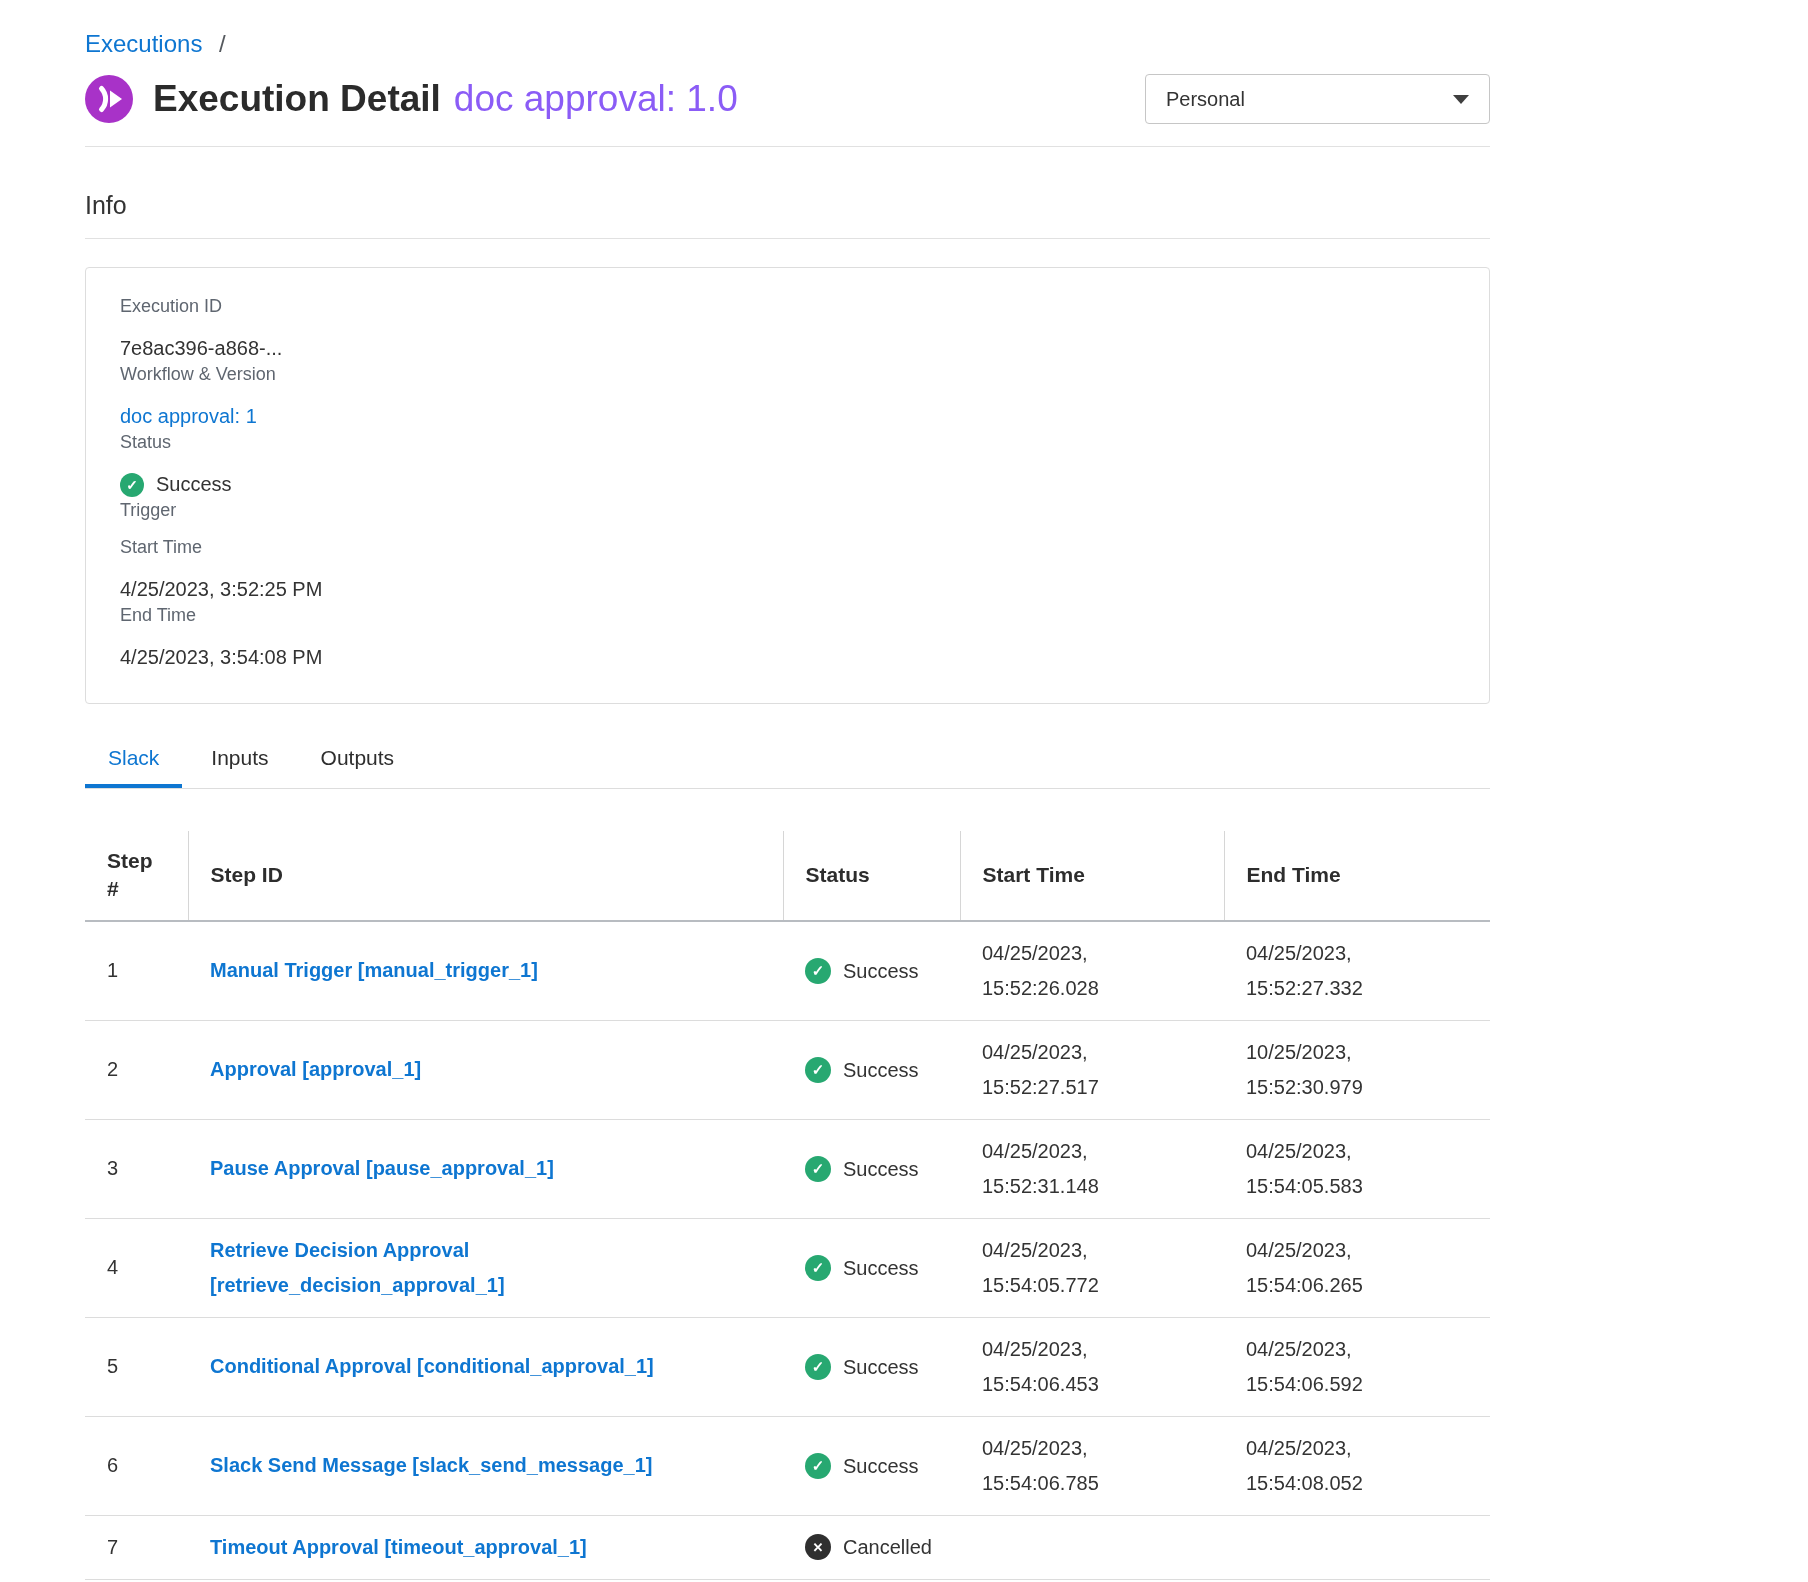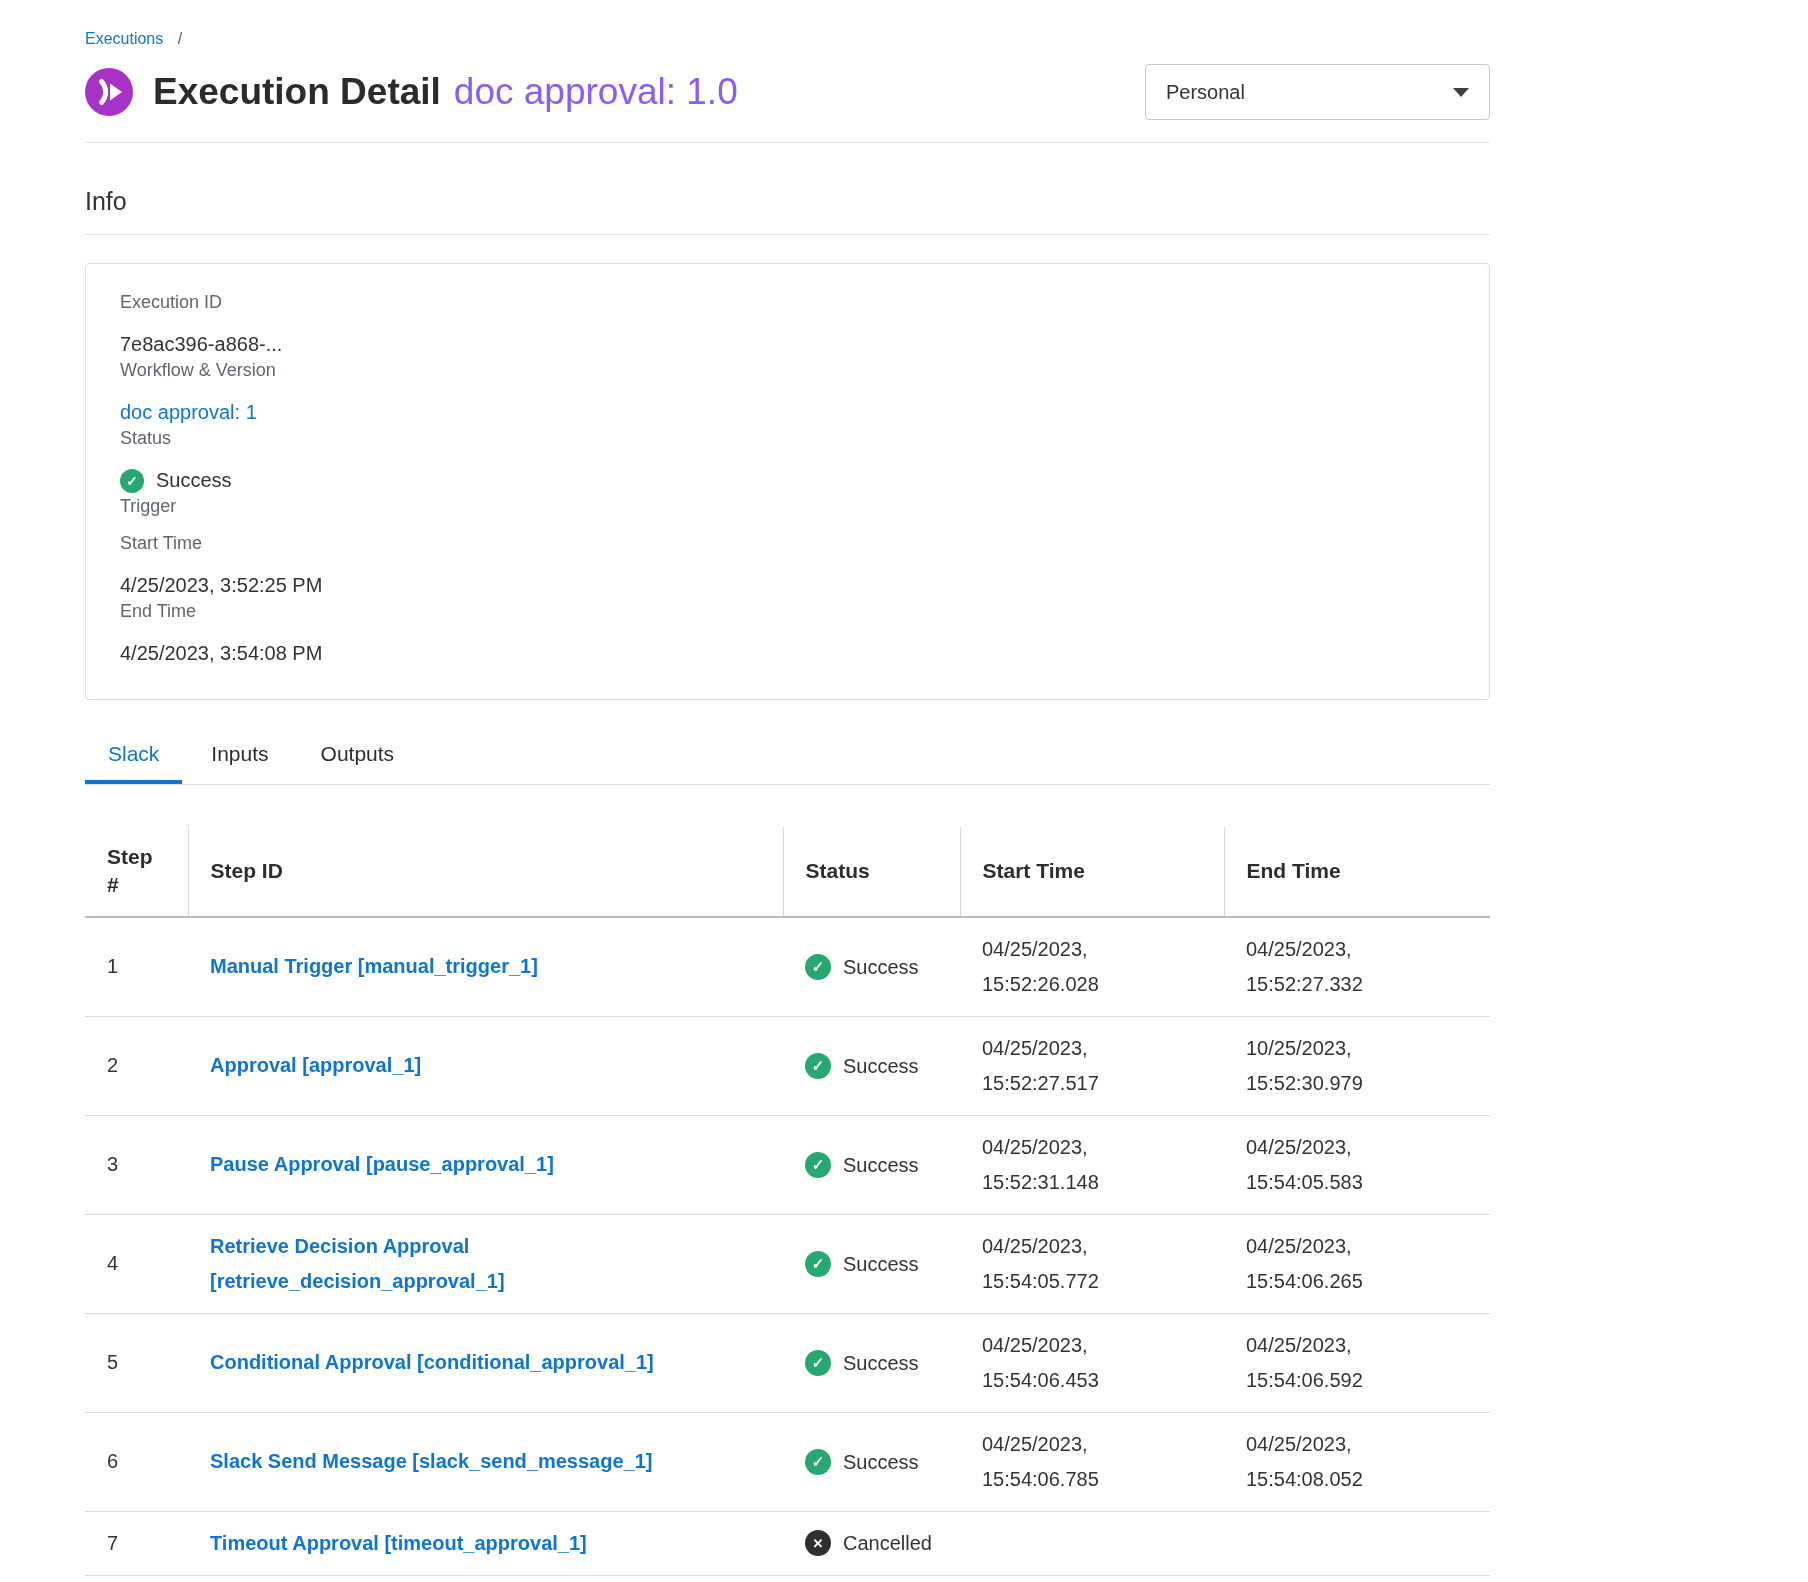--- a/index.html
+++ b/index.html
@@ -12,32 +12,32 @@
   html,body{margin:0;padding:0;background:#fff;}
   body{
     width:1808px;min-height:1582px;
     font-family:"Liberation Sans", sans-serif;
     color:#333;
     -webkit-font-smoothing:antialiased;
   }
   .content{margin-left:85px;width:1405px;padding-top:30px;}
 
   
-  .breadcrumb{font-size:16px;color:#4a4f55;}
+  .breadcrumb{font-size:24px;color:#4a4f55;}
   .breadcrumb a{color:var(--link);text-decoration:none;cursor:pointer;}
   .breadcrumb .sep{margin-left:10px;color:#55595e;}
 
   
   .title-row{display:flex;align-items:center;justify-content:space-between;margin-top:16px;}
   .title-left{display:flex;align-items:center;}
   .wf-icon{width:48px;height:48px;flex:0 0 auto;margin-right:20px;display:inline-block;}
   h1{margin:0;font-size:37px;font-weight:700;color:#2b2b2b;display:flex;align-items:flex-start;}
   h1 .subtitle{font-weight:400;color:#8b5cf6;margin-left:13px;}
   .scope-dropdown{
-    width:345px;height:56px;border:1px solid #c6c6c6;border-radius:4px;
+    width:345px;height:50px;border:1px solid #c6c6c6;border-radius:4px;
     display:flex;align-items:center;justify-content:space-between;
     padding:0 20px;font-size:20px;color:#333;cursor:pointer;background:#fff;
   }
   .chevron-down{
     width:0;height:0;border-left:8px solid transparent;border-right:8px solid transparent;
     border-top:9px solid #3f3f3f;display:inline-block;
   }
 
   .divider{border:none;border-top:1px solid #e1e1e1;margin:0;}
   .divider.title-div{margin-top:22px;}

